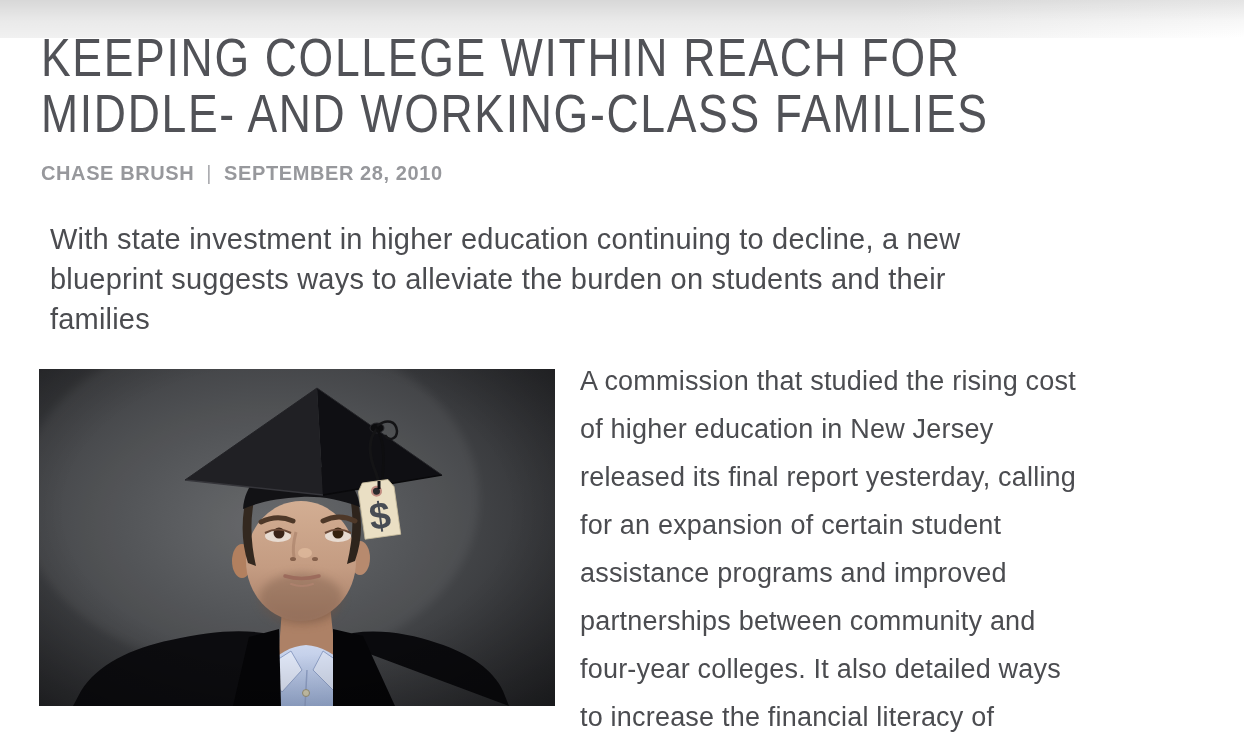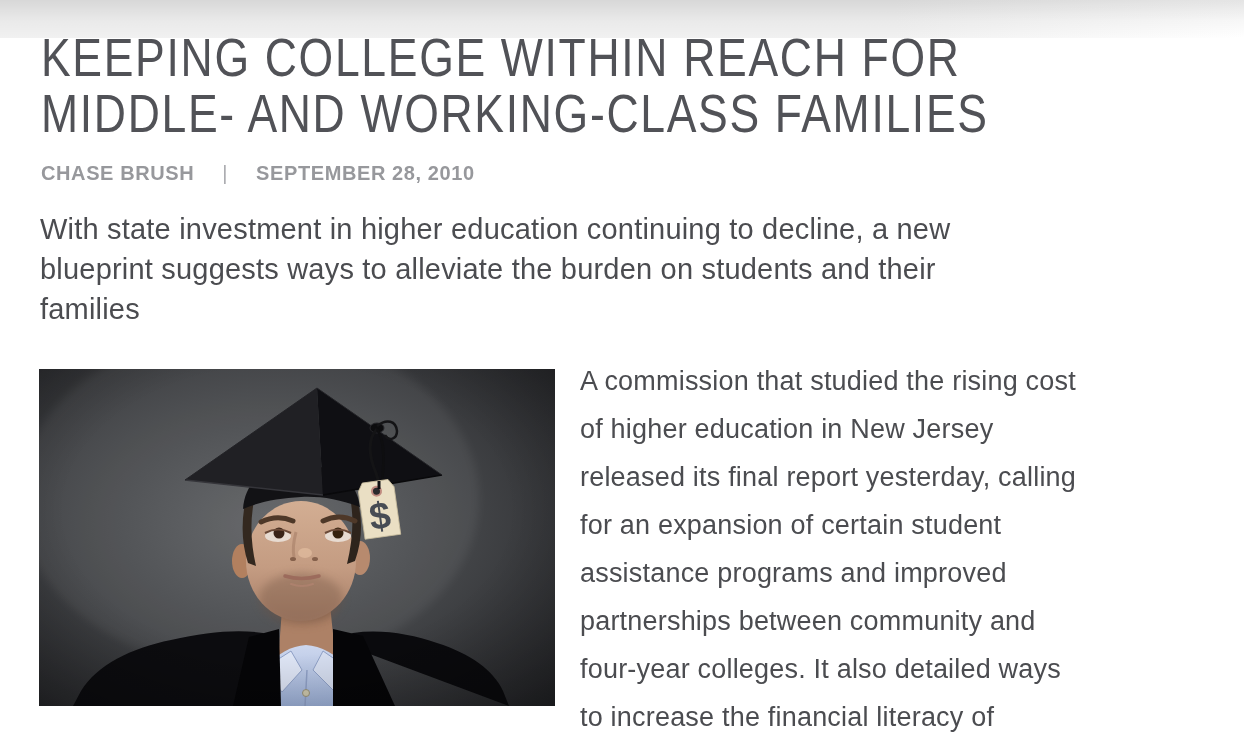--- a/index.html
+++ b/index.html
@@ -17,27 +17,27 @@
   .headline{
     position:absolute;left:41px;top:30px;
     margin:0;
     font-size:53px;font-weight:400;color:#515257;
     letter-spacing:2px;line-height:56px;
     white-space:pre-line;
     transform:scaleX(0.84);transform-origin:left top;
   }
   .byline{
     position:absolute;left:41px;top:162px;
-    display:flex;align-items:baseline;gap:28px;
+    display:flex;align-items:baseline;gap:12px;
     font-size:20px;font-weight:700;color:#97989c;letter-spacing:0.6px;
   }
   .byline .sep{font-weight:400;color:#aaabaf;}
   .deck{
     position:absolute;left:40px;top:209px;width:1120px;
-    margin:0;
+    margin:10px;
     font-size:29px;font-weight:400;color:#4b4c50;
     line-height:40px;white-space:pre-line;letter-spacing:0.2px;
   }
   .photo{
     position:absolute;left:39px;top:369px;width:516px;height:337px;
     margin:0;overflow:hidden;background:#2a2b2e;
   }
   .photo svg{display:block;width:100%;height:100%;}
   .body-text{
     position:absolute;left:580px;top:357px;width:600px;

